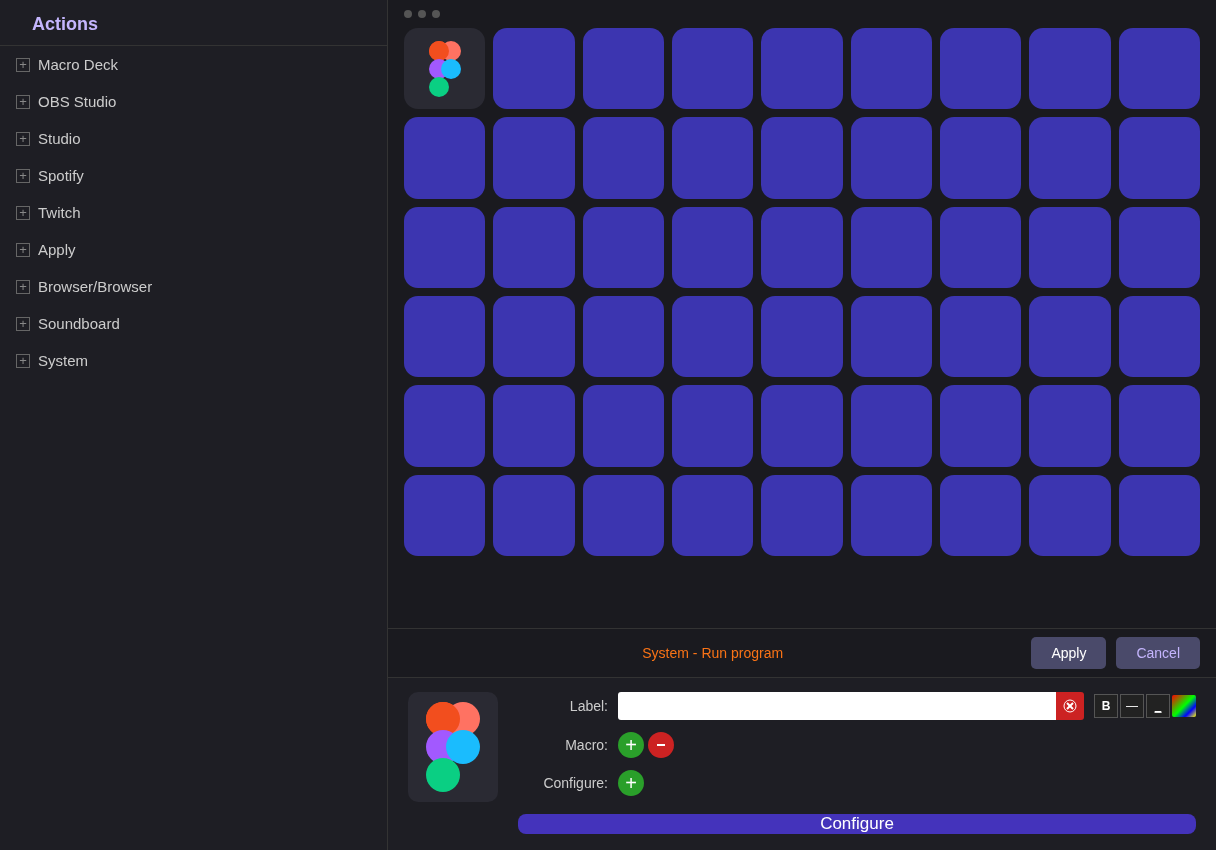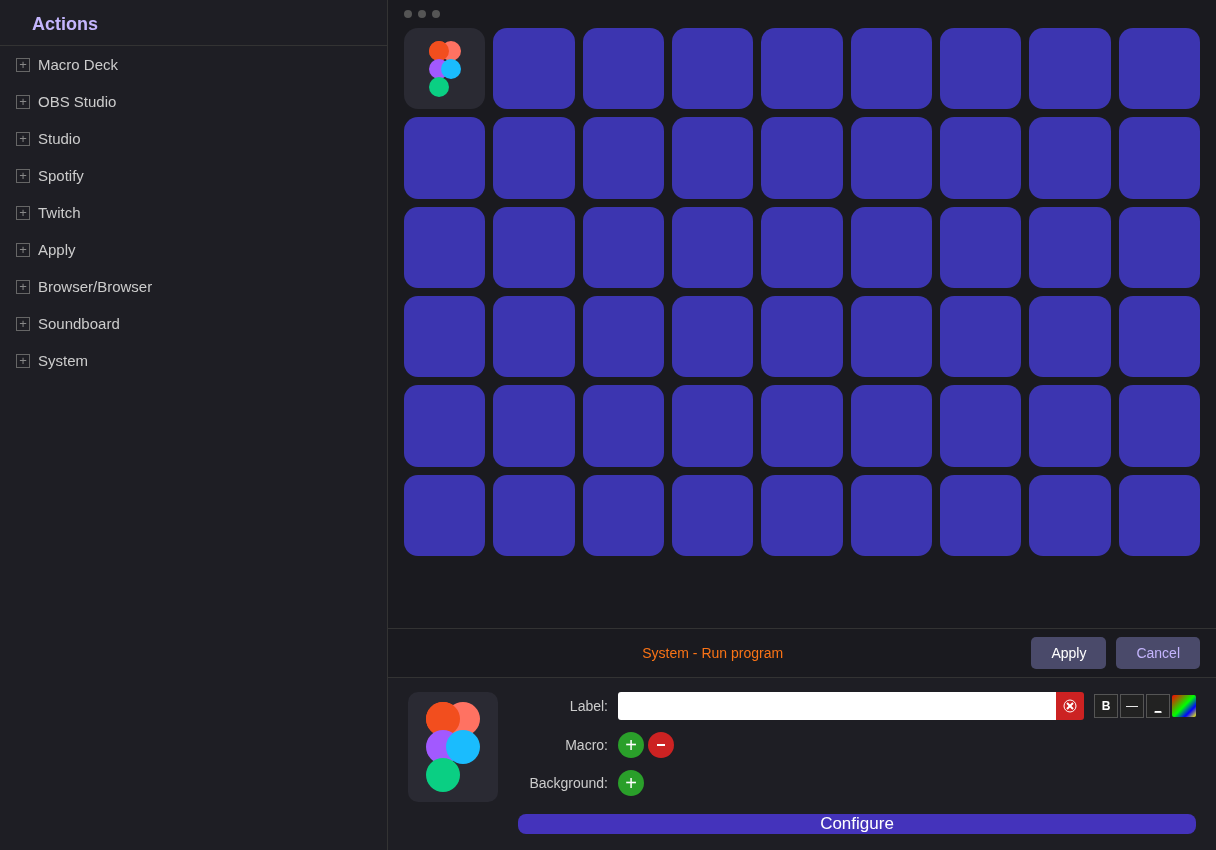--- a/index.html
+++ b/index.html
@@ -446,21 +446,21 @@
           <button class="icon-btn-green">+</button>
           <button class="icon-btn-red">
             <svg width="12" height="12" viewBox="0 0 12 12">
               <line x1="2" y1="6" x2="10" y2="6" stroke="#fff" stroke-width="2"></line>
             </svg>
           </button>
         </div>
       </div>
 
       <div class="field-row">
-        <span class="field-label">Background:</span>
+        <span class="field-label">Configure:</span>
         <div class="field-controls">
           <button class="icon-btn-green">+</button>
         </div>
       </div>
 
       <button class="configure-btn">Configure</button>
     </div>
   </div>
 
 </div>

